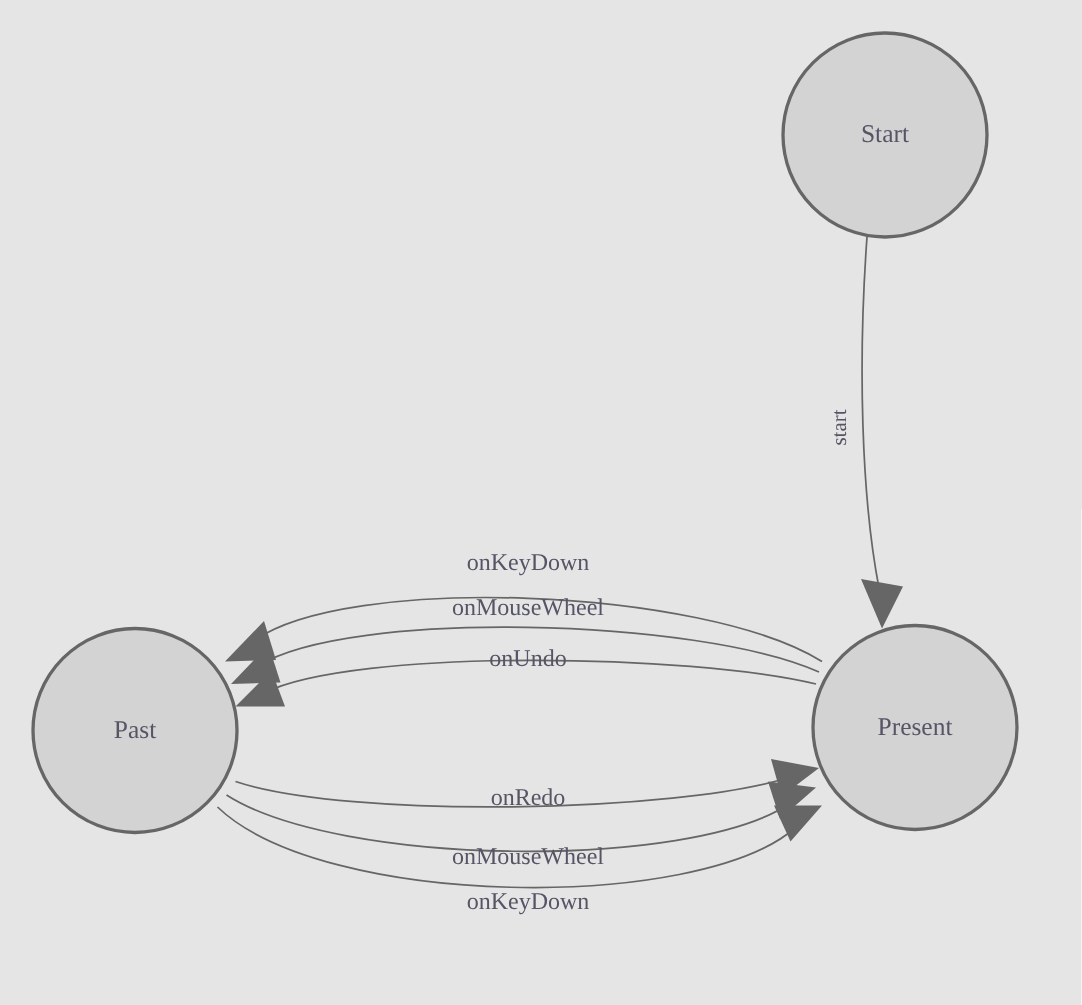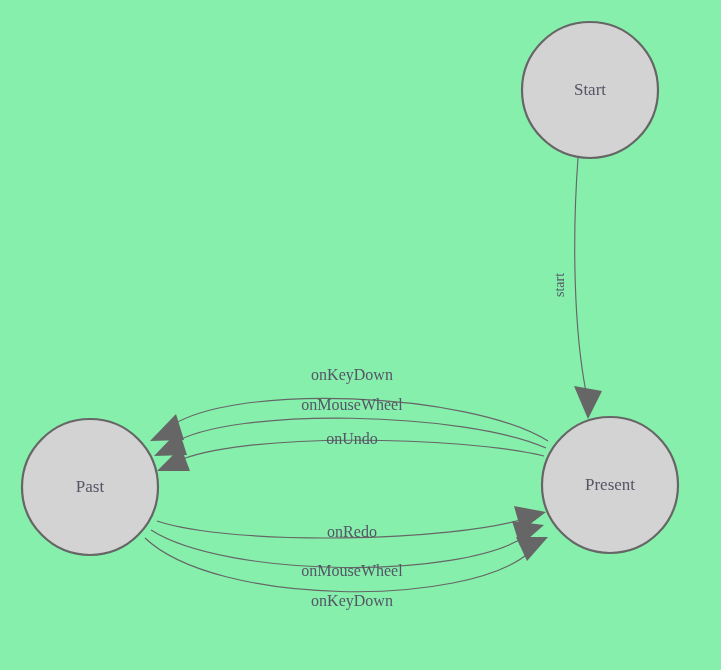--- a/index.html
+++ b/index.html
@@ -11,21 +11,21 @@
   body {
     width: 721px;
     height: 670px;
     overflow: hidden;
     font-family: "Liberation Serif", "DejaVu Serif", serif;
   }
   #diagram-root {
     position: relative;
     width: 721px;
     height: 670px;
-    background: #86efac;
+    background: #e5e5e5;
   }
   svg#graph {
     display: block;
     width: 721px;
     height: 670px;
   }
   .node-circle {
     fill: #d3d3d3;
     stroke: #666666;
     stroke-width: 2.2;

